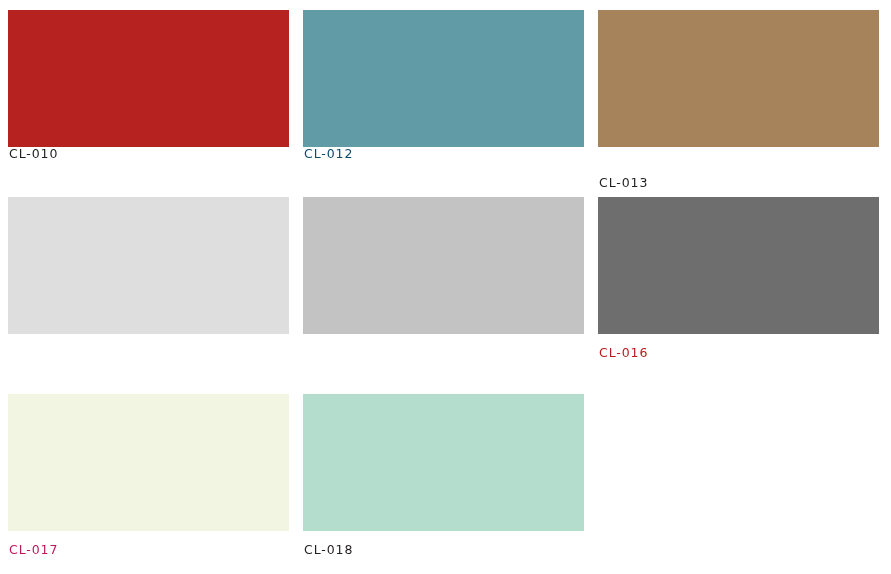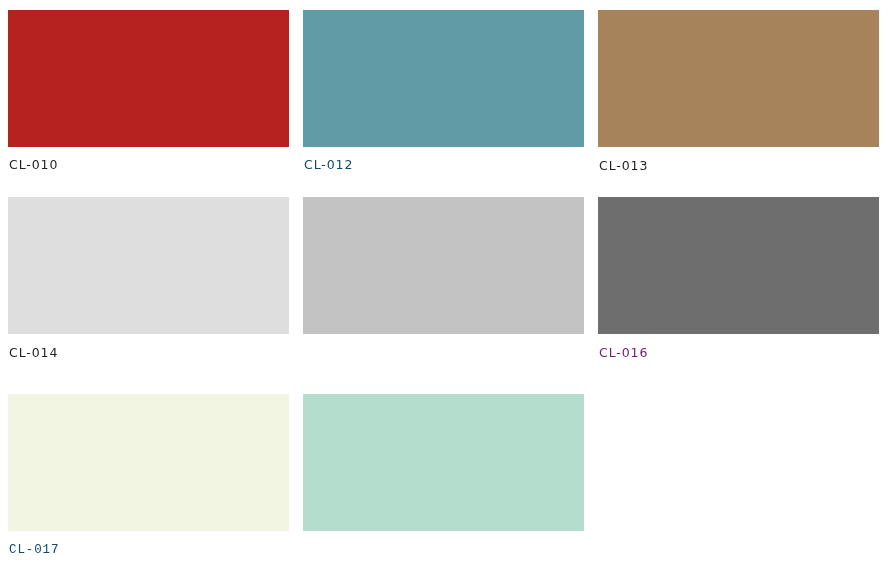--- a/index.html
+++ b/index.html
@@ -37,21 +37,20 @@
     width: 281px;
     height: 137px;
     display: block;
   }
   .swatch-label {
     font-family: "DejaVu Sans", "Liberation Sans", sans-serif;
     font-size: 12.5px;
     line-height: 14px;
     color: #231f20;
     letter-spacing: 0.9px;
-    padding-top: 11px;
     padding-left: 1px;
     white-space: nowrap;
     user-select: none;
   }
   
   .row-2 .swatch-label { padding-top: 12px; }
   .row-3 .swatch-label { padding-top: 12px; }
 </style>
 </head>
 <body style="background: rgb(255, 255, 255);">
@@ -64,39 +63,39 @@
   </div>
 
 
   <div class="swatch-cell row-1">
     <div class="swatch-chip" style="background-color:#619ca6;"></div>
     <div class="swatch-label" style="color: #0c4a6e;">CL-012</div>
   </div>
 
   <div class="swatch-cell row-2">
     <div class="swatch-chip" style="background-color:#a6835a;"></div>
-    <div class="swatch-label" style="color: rgb(35, 31, 32);">CL-013</div>
+    <div class="swatch-label" style="color: rgb(35, 31, 32); margin-top: 17px;">CL-013</div>
   </div>
 
   <div class="swatch-cell row-2">
     <div class="swatch-chip" style="background-color:#dedede;"></div>
-    <div class="swatch-label" style="color: rgb(35, 31, 32);">CL-014</div>
   </div>
 
   <div class="swatch-cell row-2">
     <div class="swatch-chip" style="background-color:#c3c3c3;"></div>
   </div>
 
   <div class="swatch-cell row-3">
     <div class="swatch-chip" style="background-color:#6e6e6e;"></div>
-    <div class="swatch-label" style="color: #701a75;">CL-016</div>
+    <div class="swatch-label" style="color: #b91c1c;">CL-016</div>
   </div>
 
   <div class="swatch-cell row-3">
     <div class="swatch-chip" style="background-color:#f2f5e2;"></div>
-    <div class="swatch-label" style="color: #0c4a6e; font-family: Liberation Mono, monospace;">CL-017</div>
+    <div class="swatch-label" style="color: #be185d;">CL-017</div>
   </div>
 
   <div class="swatch-cell row-3">
     <div class="swatch-chip" style="background-color:#b5ddcd;"></div>
+    <div class="swatch-label" style="color: rgb(35, 31, 32);">CL-018</div>
   </div>
 
 </div>
 
 </body></html>

